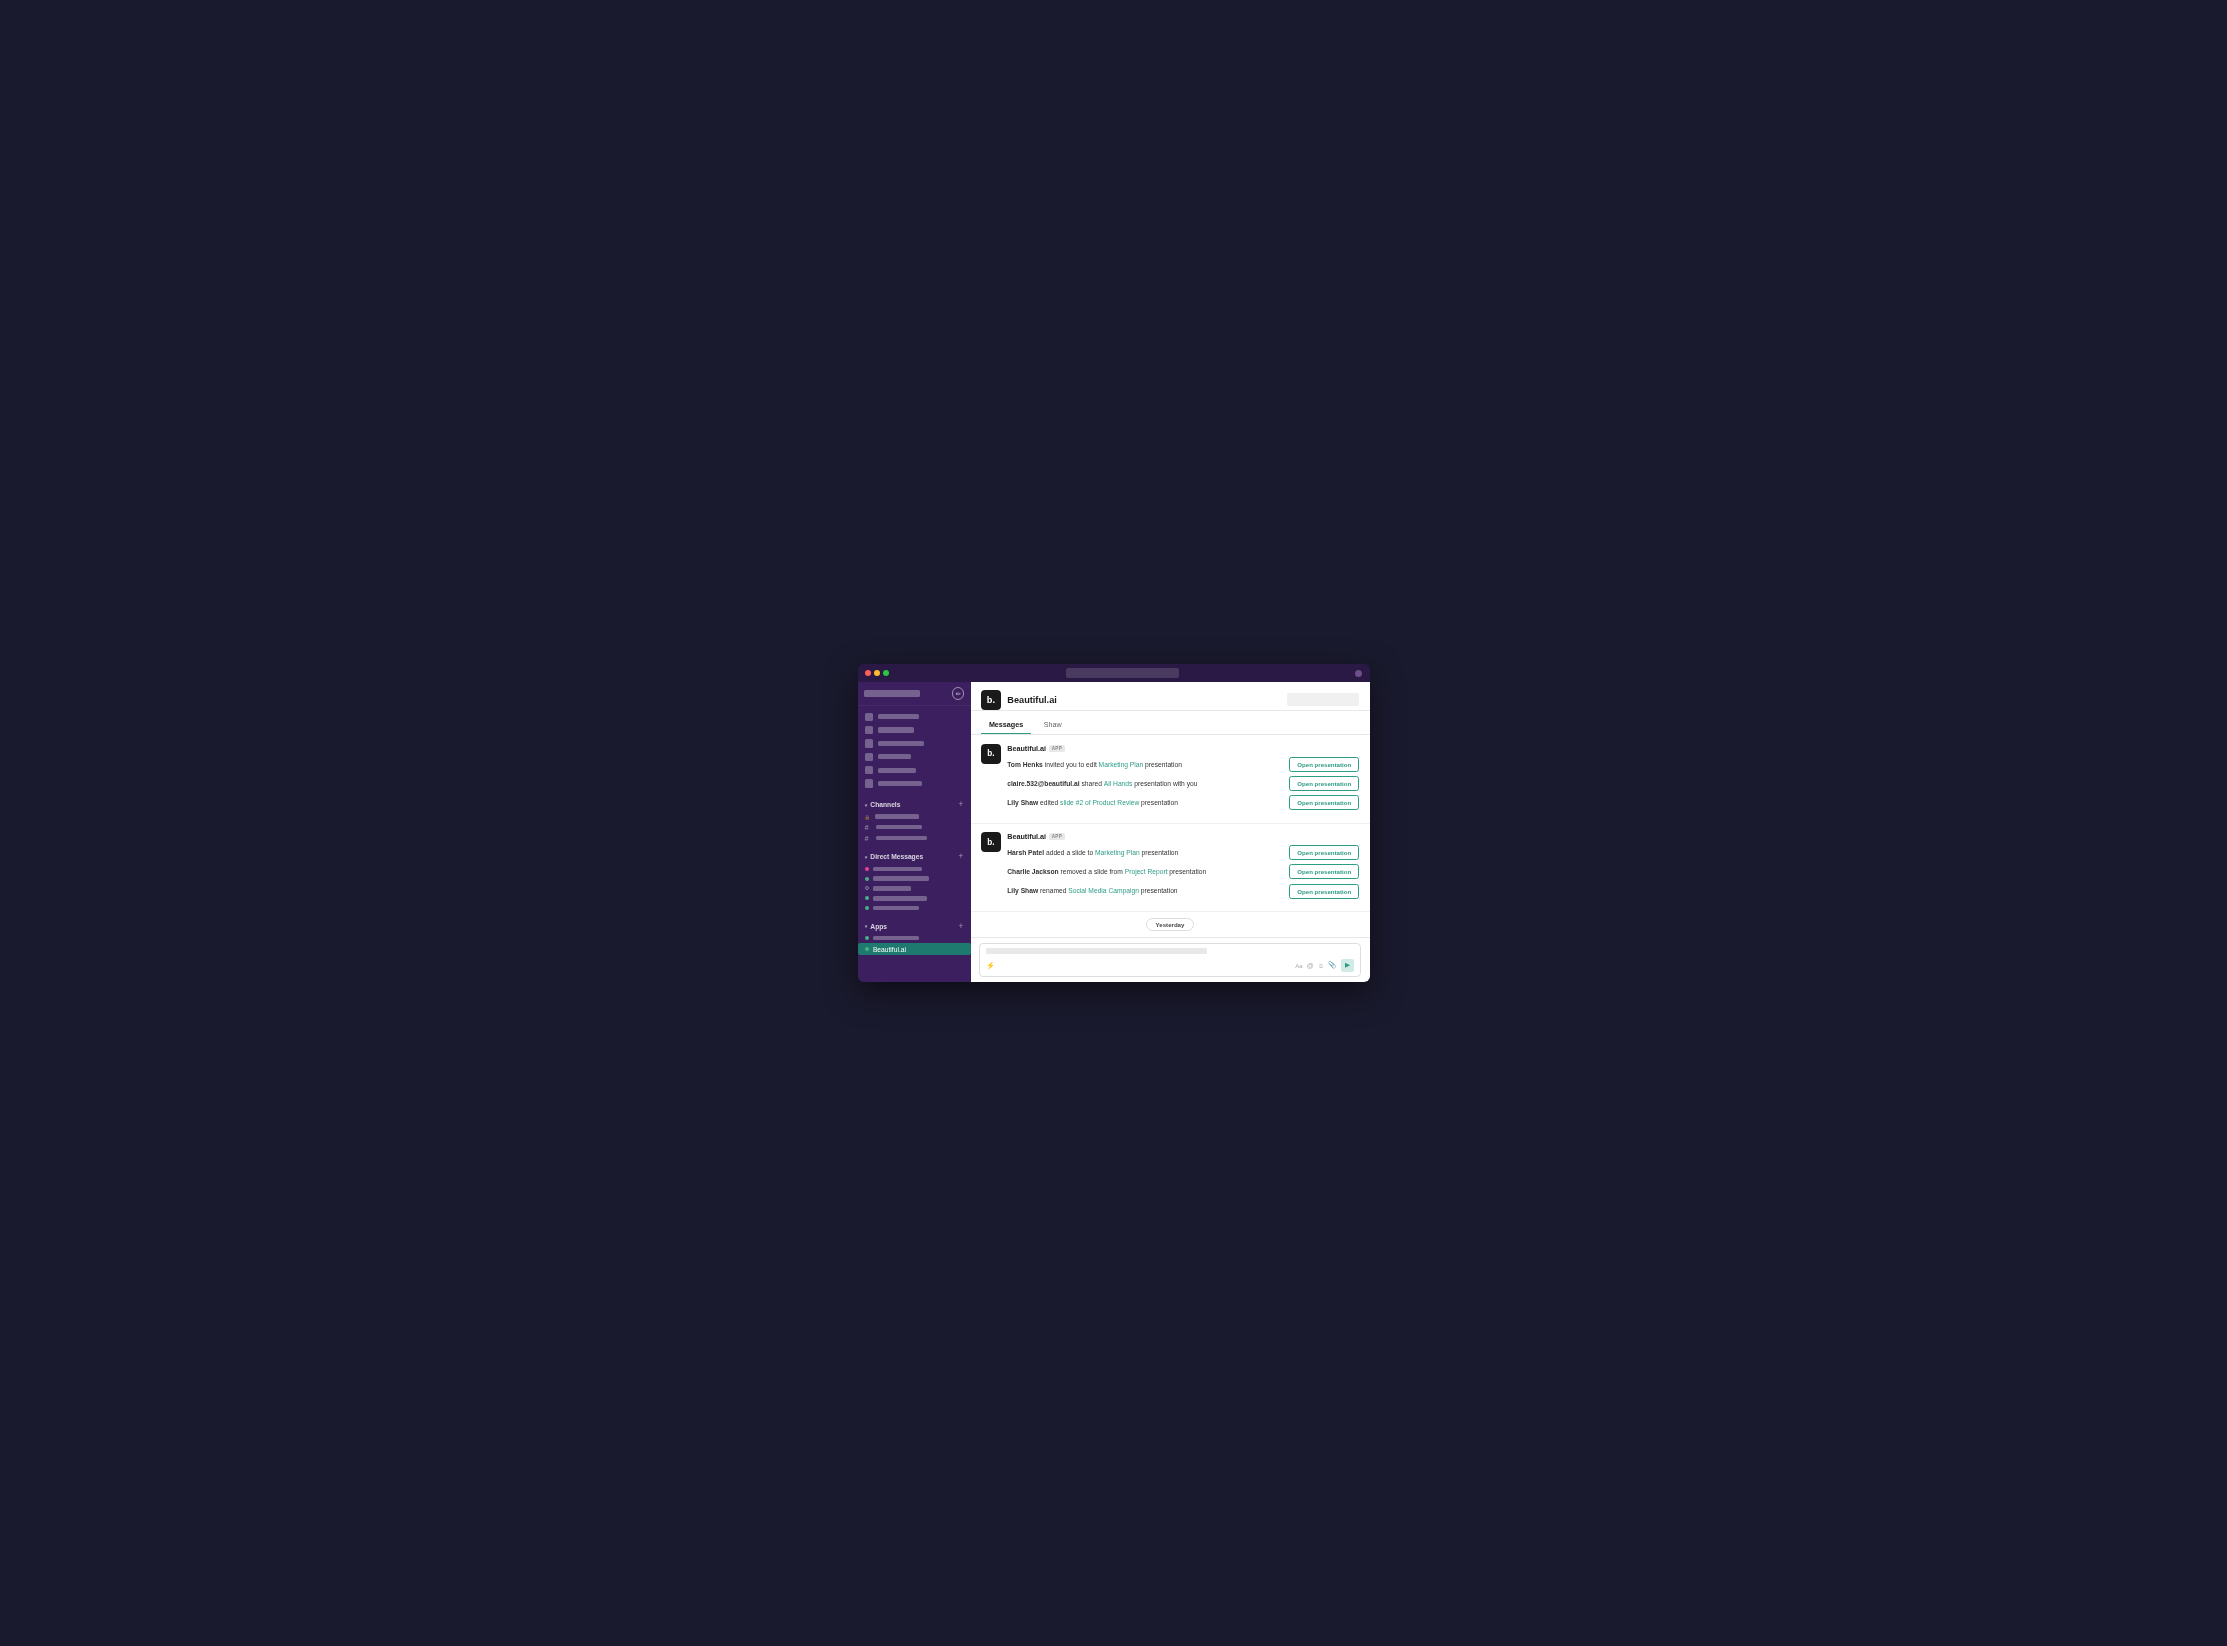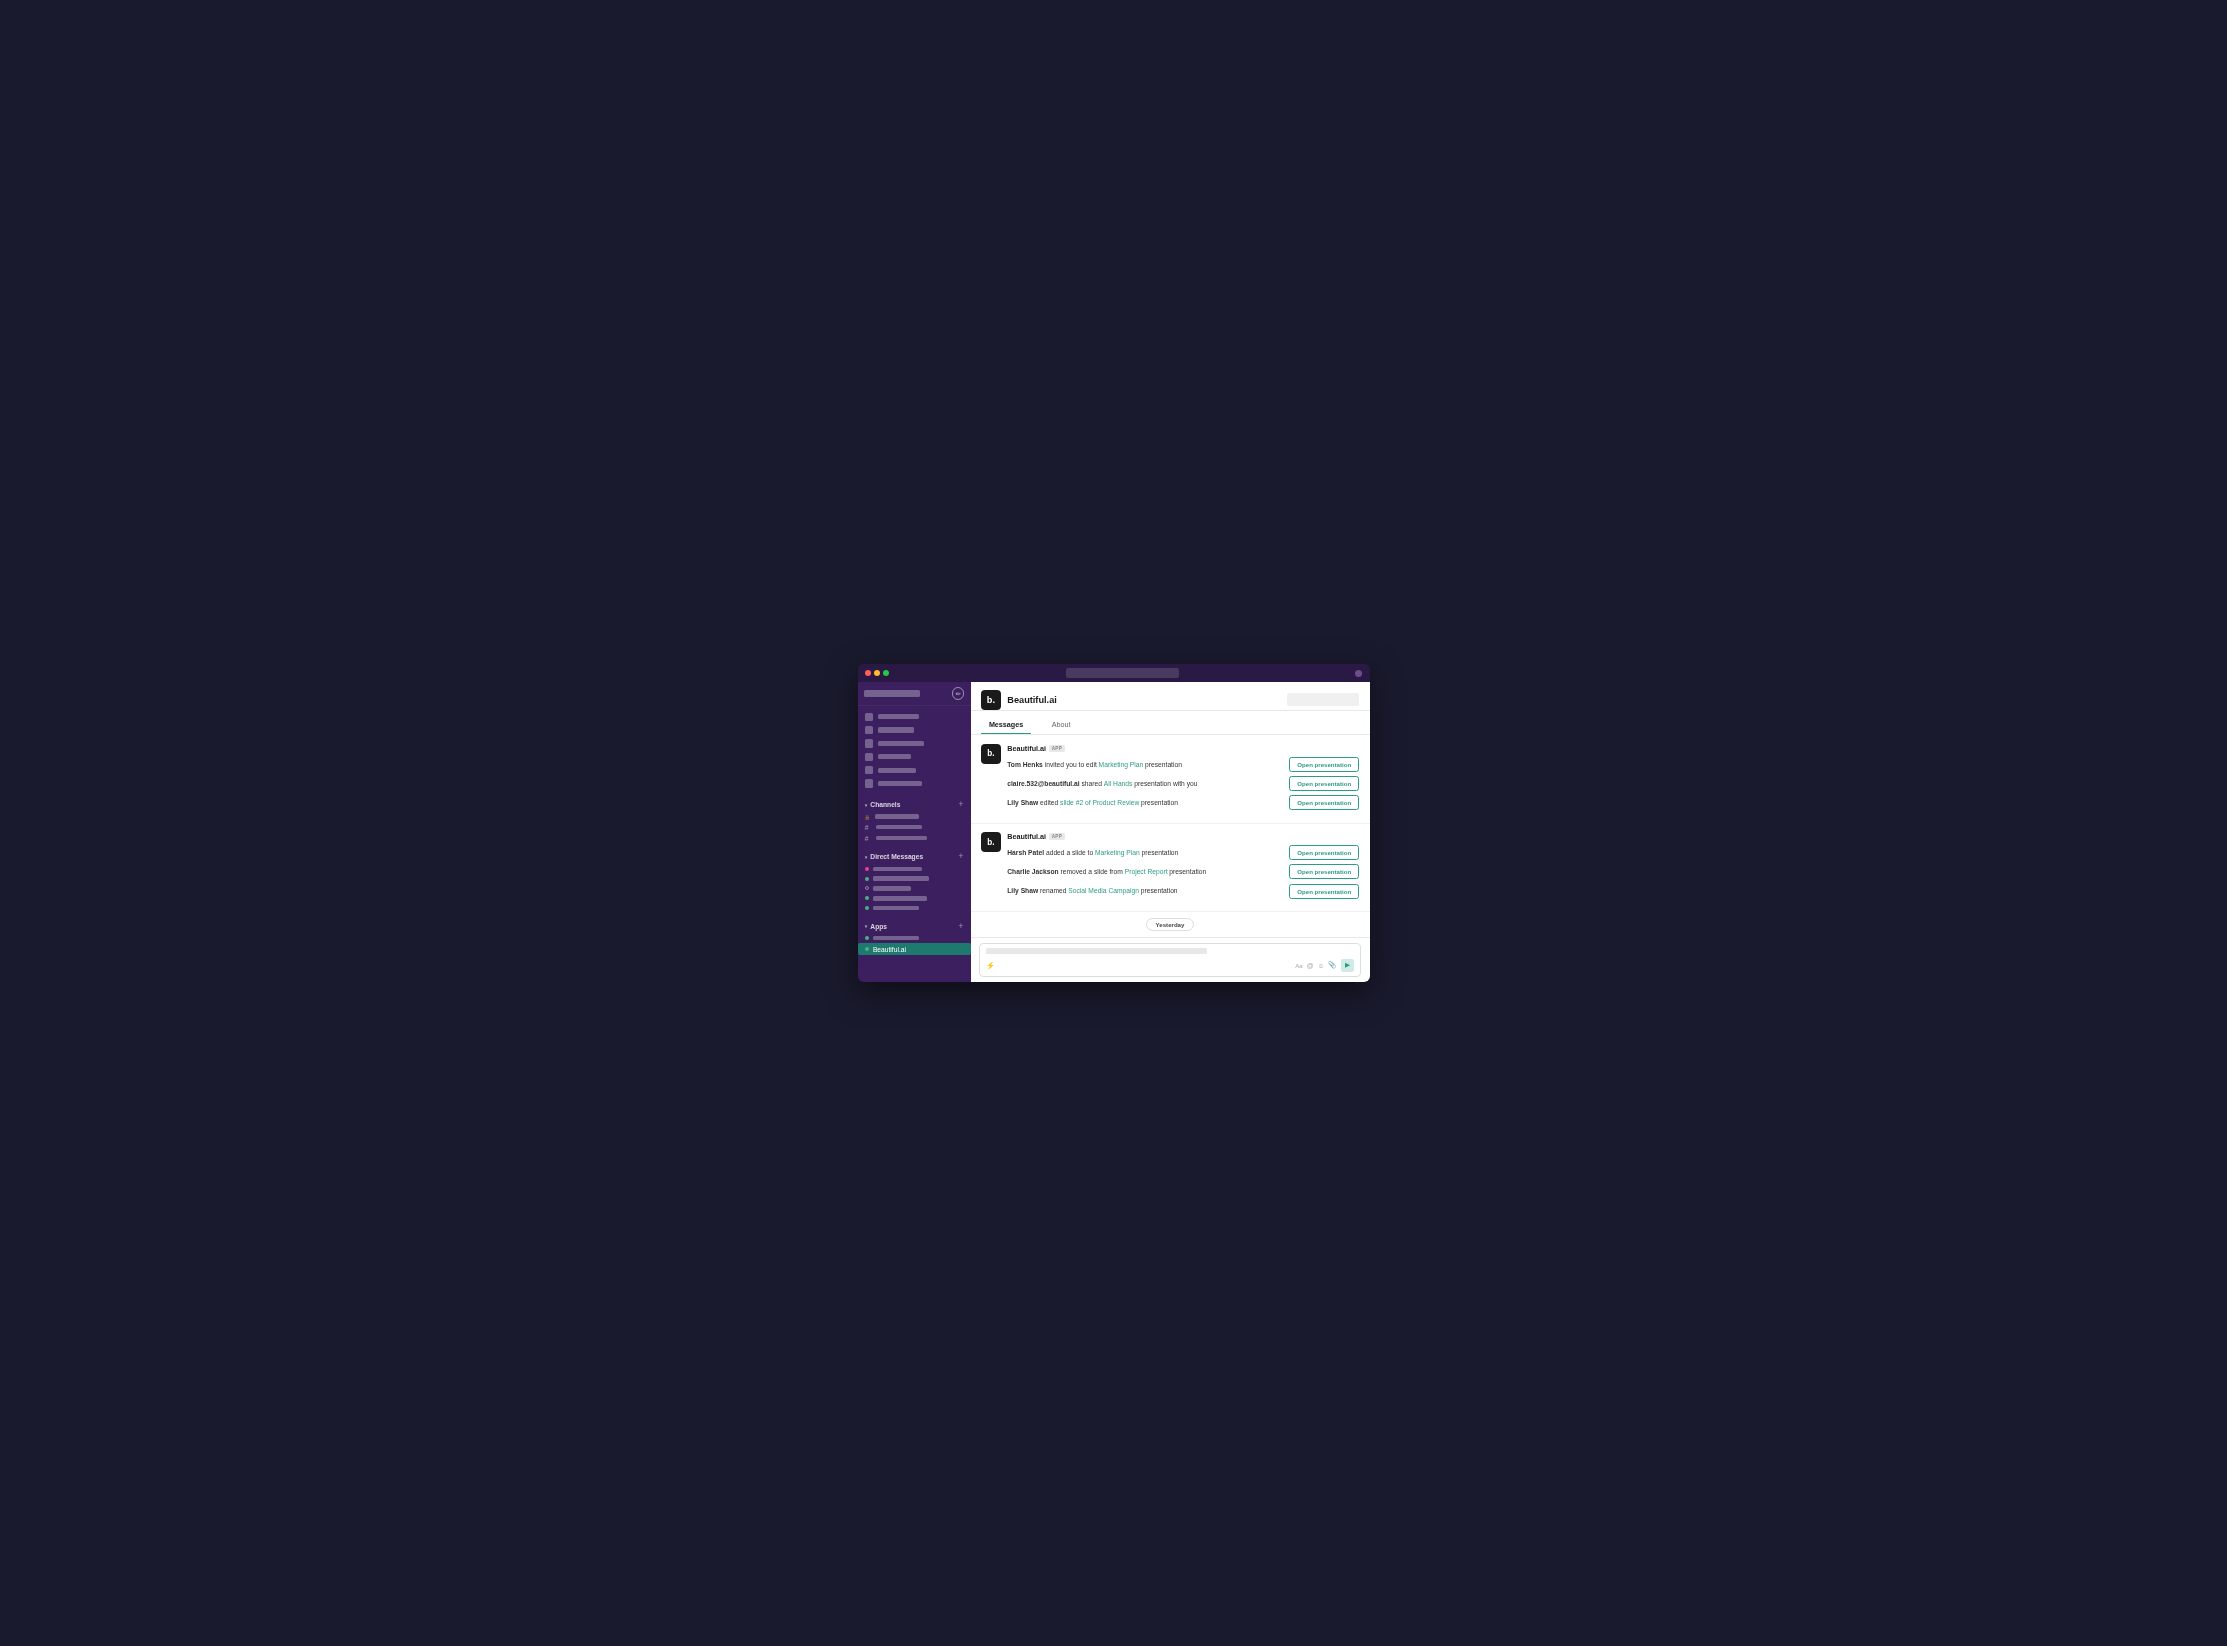--- a/index.html
+++ b/index.html
@@ -240,21 +240,21 @@
       color: #1a1a1a;
     }
     .header-search-bar {
       width: 72px;
       height: 13.3px;
       background: #f0f0f0;
       border-radius: 2px;
     }
     .tabs {
       display: flex;
-      gap: 12px;
+      gap: 4px;
       margin-top: 5.1px;
     }
     .tab {
       padding: 4.1px 8.2px;
       font-size: 7.2px;
       color: #666;
       cursor: pointer;
       border-bottom: 1px solid transparent;
     }
     .tab.active {
@@ -544,21 +544,21 @@
             <span>b.</span>
           </div>
           <span class="app-name">Beautiful.ai</span>
         </div>
         <div class="header-search-bar"></div>
       </div>
 
       <div style="padding: 0 10.2px; border-bottom: 0.5px solid #e8e8e8;">
         <div class="tabs">
           <div class="tab active">Messages</div>
-          <div class="tab">About</div>
+          <div class="tab">Shaw</div>
         </div>
       </div>
 
       <div class="main-content">
 
         <div class="message-group">
           <div class="msg-avatar">
             <span>b.</span>
           </div>
           <div class="msg-body">

